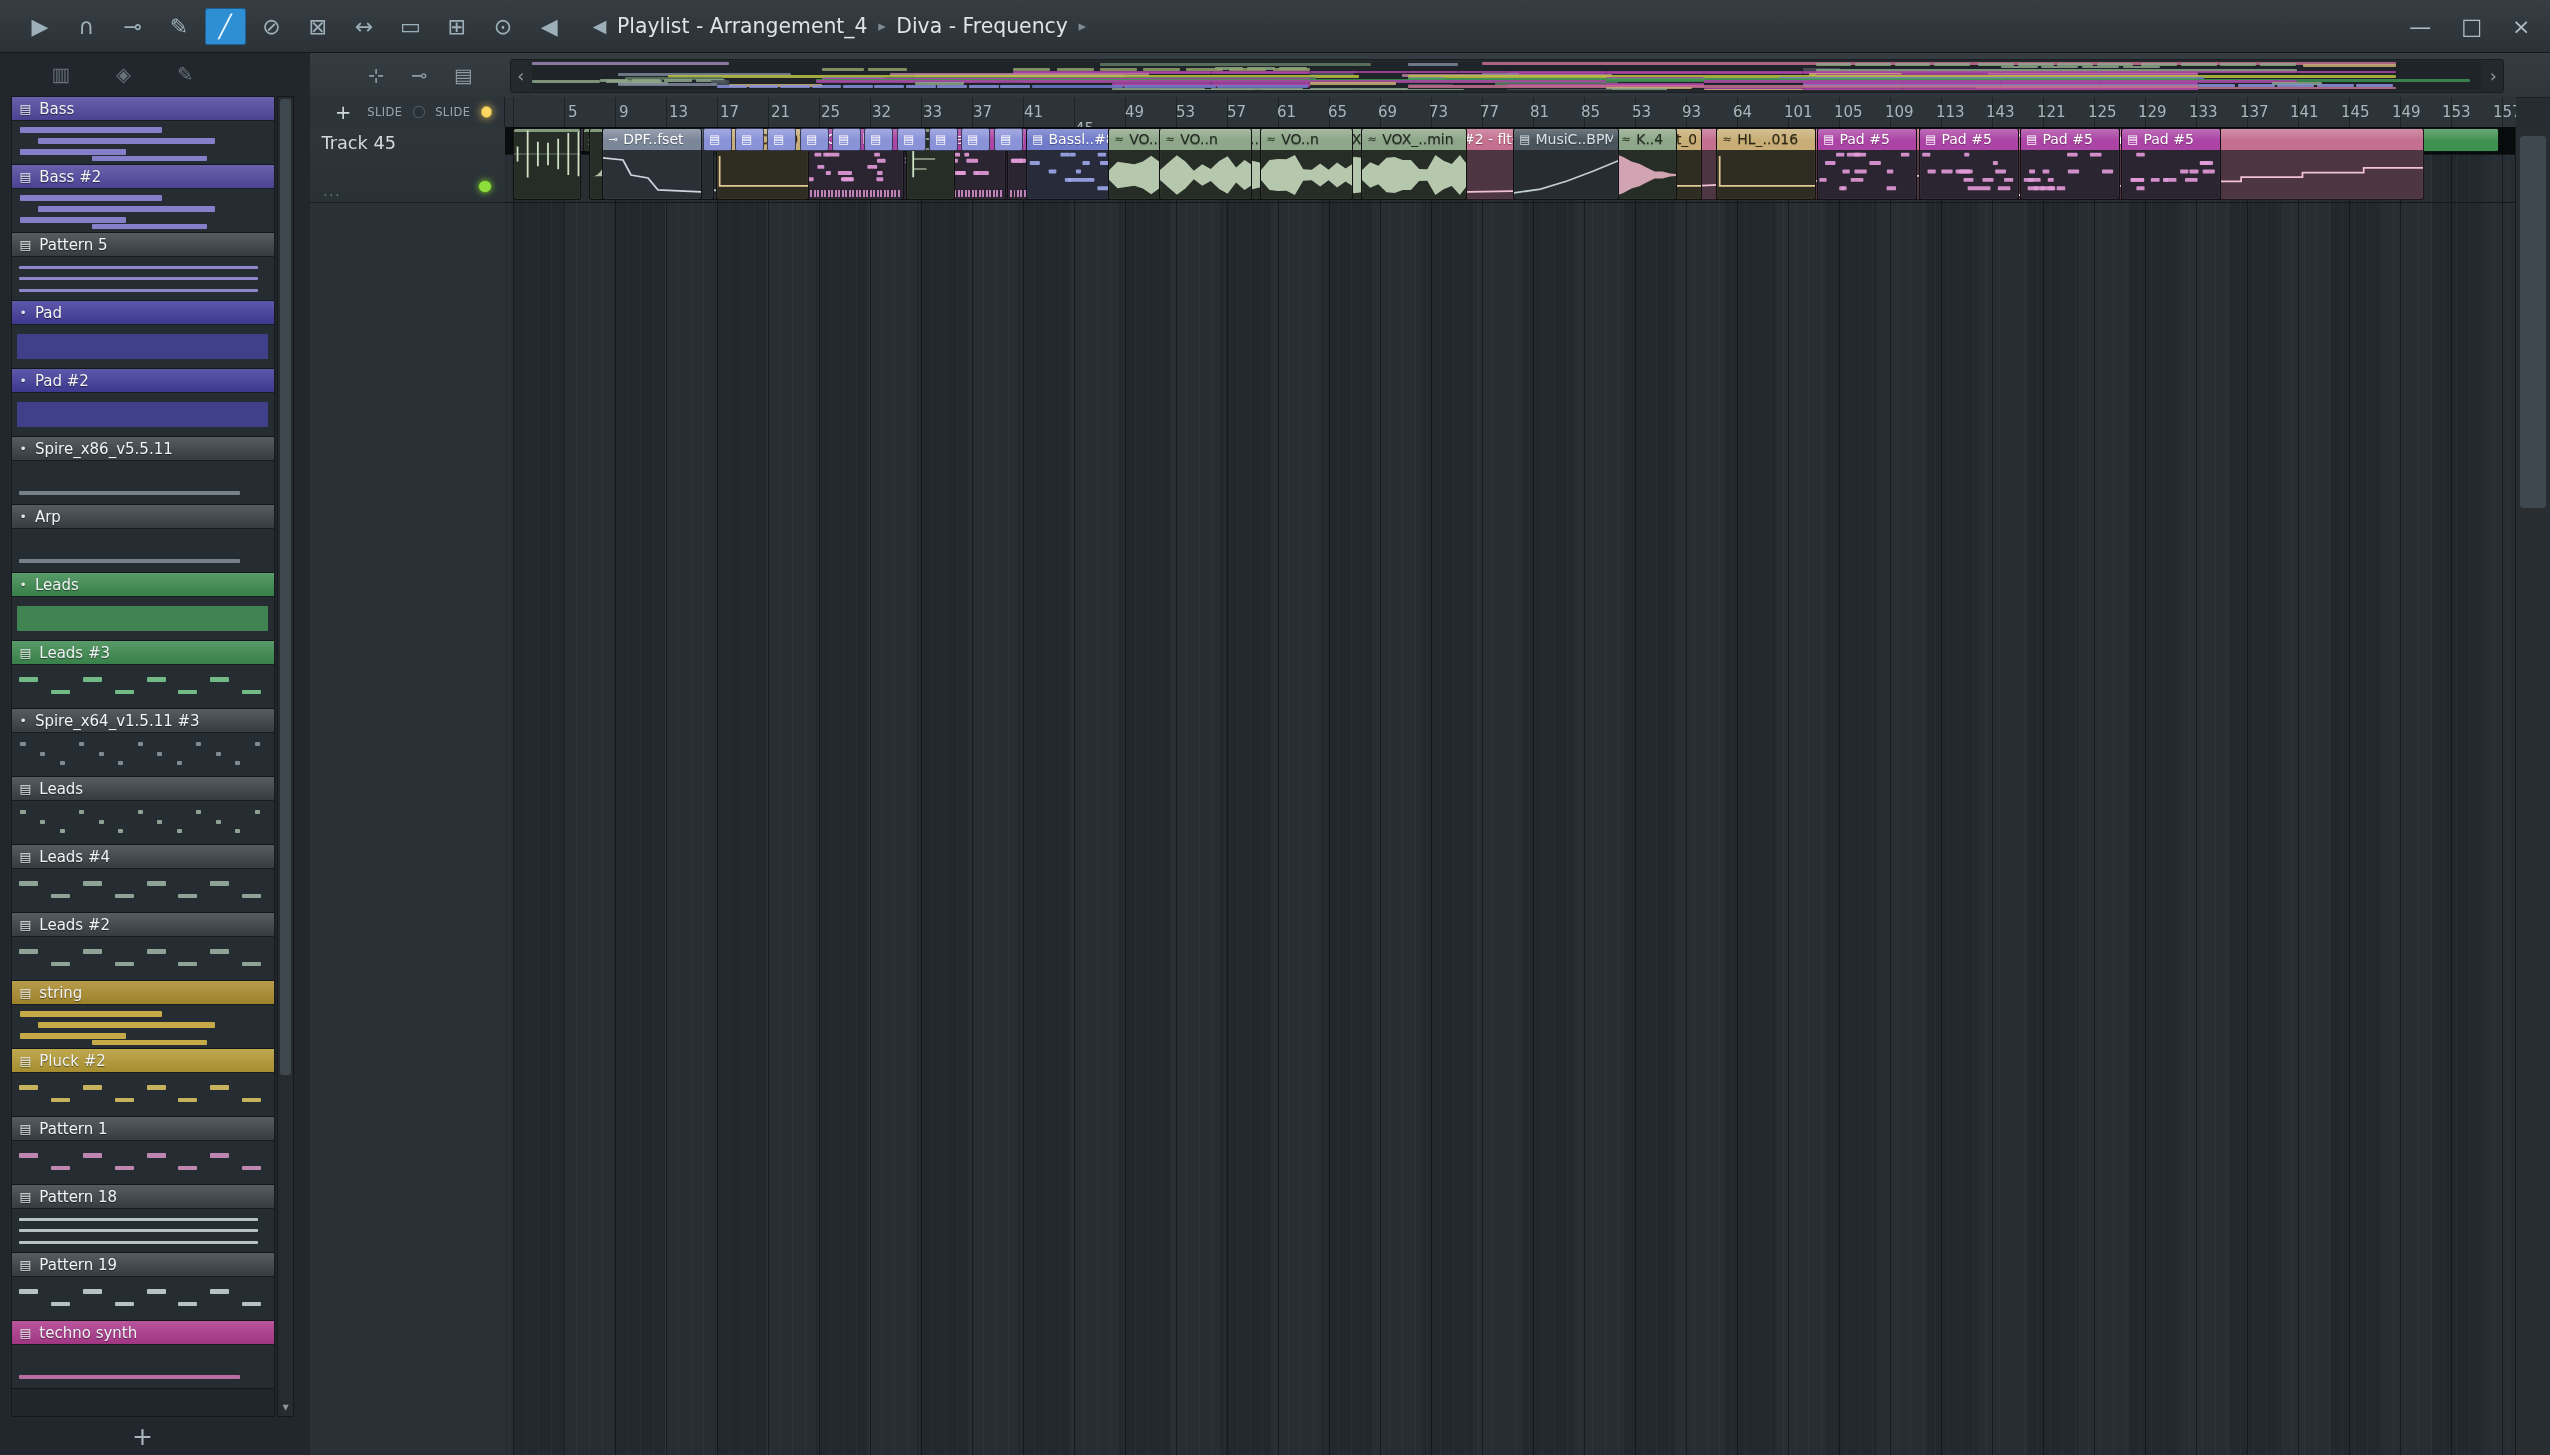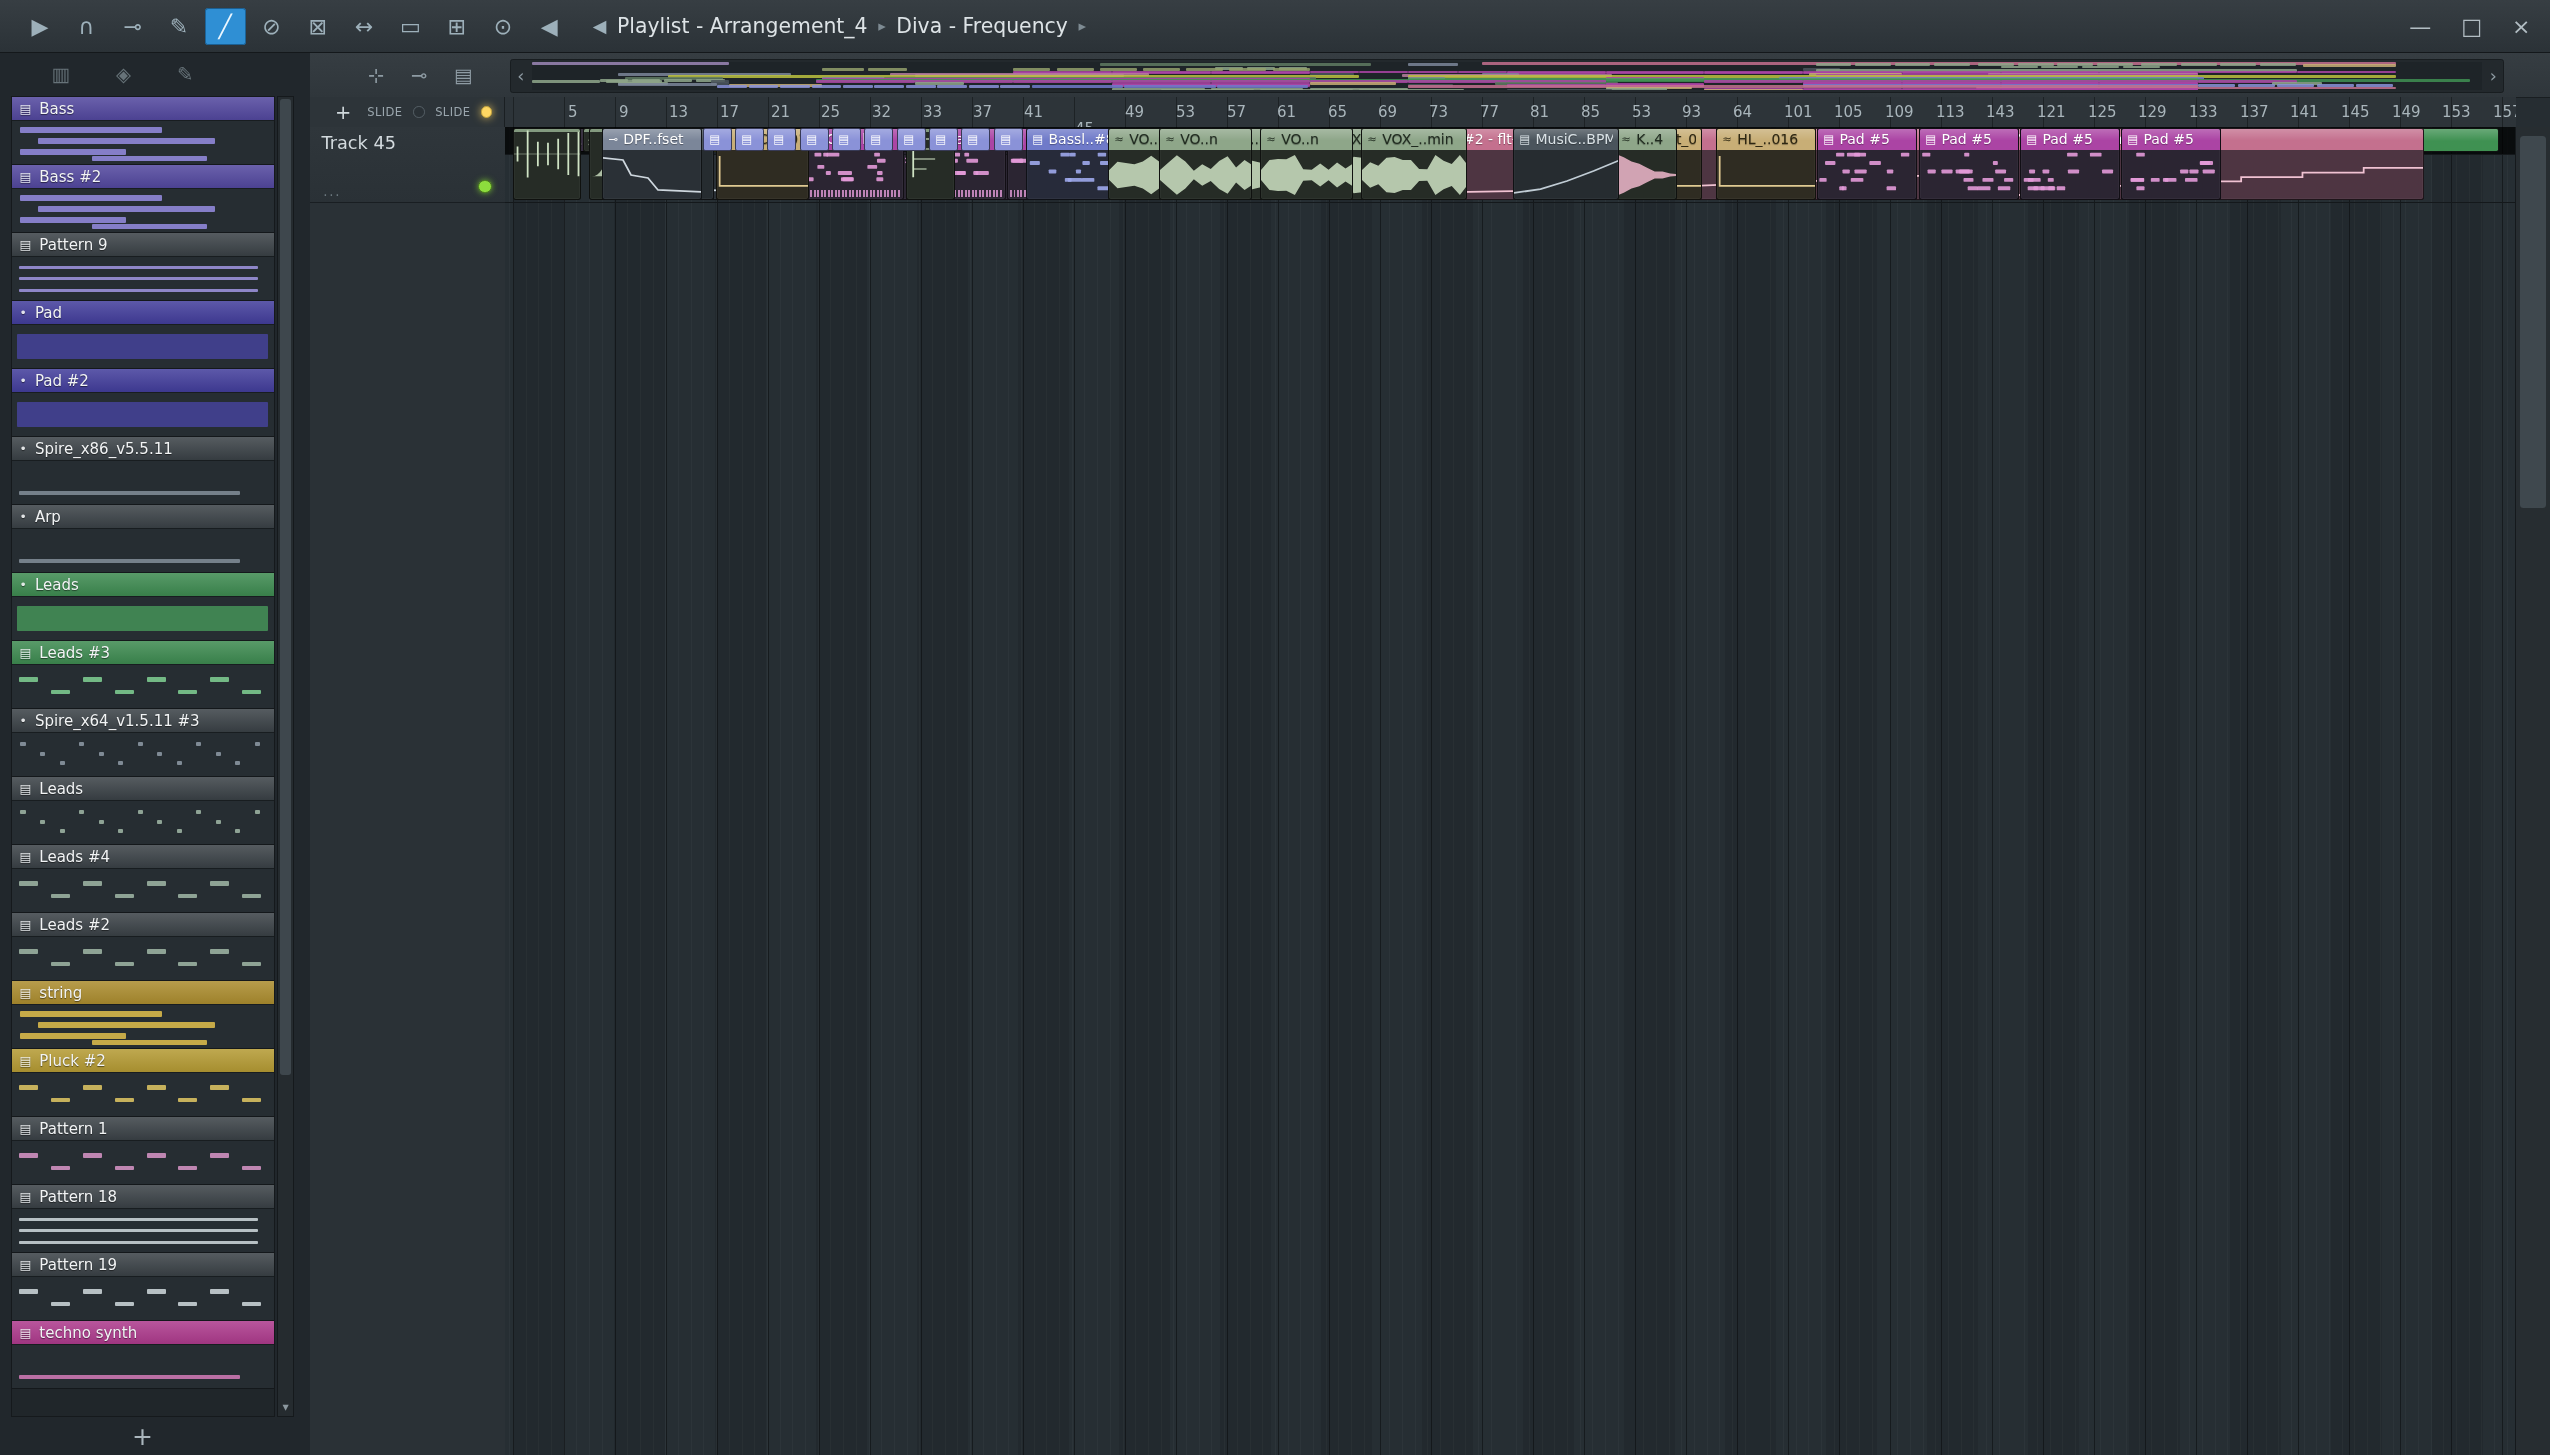--- a/index.html
+++ b/index.html
@@ -165,21 +165,21 @@
             <div class="p-preview">
               <div class="pv" style="left: 8.9px; top: 6.2px; width: 142px; height: 6.2px; background: rgb(144, 135, 216); opacity: 0.9;"></div>
               <div class="pv" style="left: 26.6px; top: 17px; width: 177px; height: 6.2px; background: rgb(144, 135, 216); opacity: 0.9;"></div>
               <div class="pv" style="left: 8.9px; top: 27.5px; width: 106px; height: 6.2px; background: rgb(144, 135, 216); opacity: 0.9;"></div>
               <div class="pv" style="left: 80px; top: 35px; width: 115px; height: 5.3px; background: rgb(144, 135, 216); opacity: 0.9;"></div>
             </div>
           </div>
           <div class="p-item">
             <div class="p-name" style="background: linear-gradient(rgba(255, 255, 255, 0.14), rgba(0, 0, 0, 0.08)), rgb(58, 65, 70);">
               <span class="p-ic">▤</span>
-              <span>Pattern 9</span>
+              <span>Pattern 5</span>
             </div>
             <div class="p-preview">
               <div class="pv" style="left: 7px; top: 8.9px; width: 239px; height: 2.7px; background: rgb(154, 144, 216); opacity: 0.9;"></div>
               <div class="pv" style="left: 7px; top: 20.4px; width: 239px; height: 2.7px; background: rgb(154, 144, 216); opacity: 0.9;"></div>
               <div class="pv" style="left: 7px; top: 32px; width: 239px; height: 2.7px; background: rgb(154, 144, 216); opacity: 0.9;"></div>
             </div>
           </div>
           <div class="p-item">
             <div class="p-name" style="background: linear-gradient(rgba(255, 255, 255, 0.14), rgba(0, 0, 0, 0.08)), rgb(66, 61, 155);">
               <span class="p-ic">•</span>

